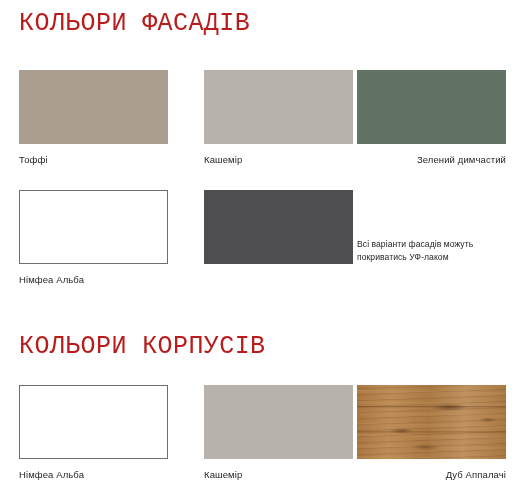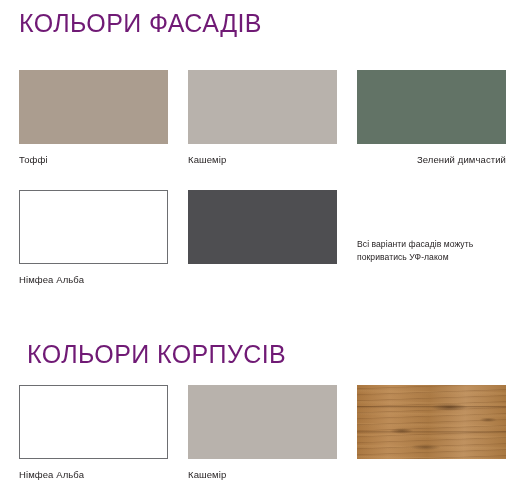--- a/index.html
+++ b/index.html
@@ -21,26 +21,27 @@
     width: 515px;
     height: 502px;
   }
 
   .section-title {
     position: absolute;
     left: 19px;
     font-size: 25px;
     font-weight: 400;
     letter-spacing: 0.4px;
-    color: #701a75;
+    color: #b91c1c;
     white-space: nowrap;
     line-height: 1;
+    font-family: Liberation Mono, monospace;
   }
   .section-title.facades { top: 11px; }
-  .section-title.bodies  { top: 342px; margin-left: 8px; }
+  .section-title.bodies  { top: 334px; }
 
   .swatch-cell {
     position: absolute;
     width: 149px;
   }
 
   .swatch {
     width: 149px;
     height: 74px;
     box-sizing: border-box;
@@ -55,21 +56,21 @@
     font-size: 9.5px;
     font-weight: 400;
     color: #231f20;
     letter-spacing: 0.1px;
     white-space: nowrap;
     line-height: 1.2;
   }
 
   
   .col-1 { left: 19px; }
-  .col-2 { left: 188px; }
+  .col-2 { left: 204px; }
   .col-3 { left: 357px; text-align: right; }
 
   
   .row-1 { top: 70px; }
   .row-2 { top: 190px; }
   .row-3 { top: 385px; }
 
   .note {
     position: absolute;
     left: 357px;
@@ -167,17 +168,18 @@
     <div class="swatch-label">Німфеа Альба</div>
   </div>
 
   <div class="swatch-cell col-2 row-3">
     <div class="swatch" id="sw-b1" style="background-color: rgb(184, 178, 172);"></div>
     <div class="swatch-label">Кашемір</div>
   </div>
 
   <div class="swatch-cell col-3 row-3">
     <div class="swatch wood"></div>
+    <div class="swatch-label">Дуб Аппалачі</div>
   </div>
 
   <div class="watermark"></div>
 
 </div>
 
 </body></html>

